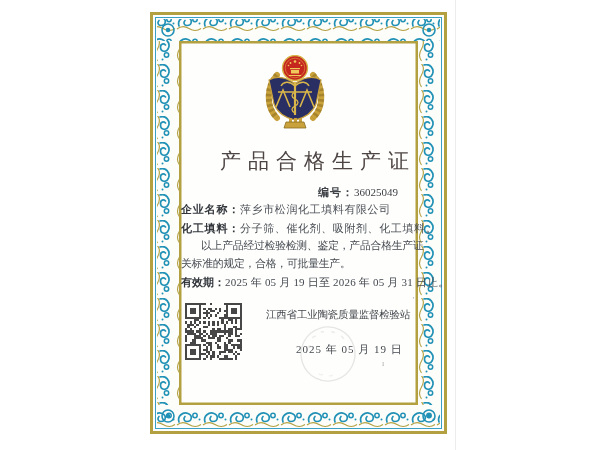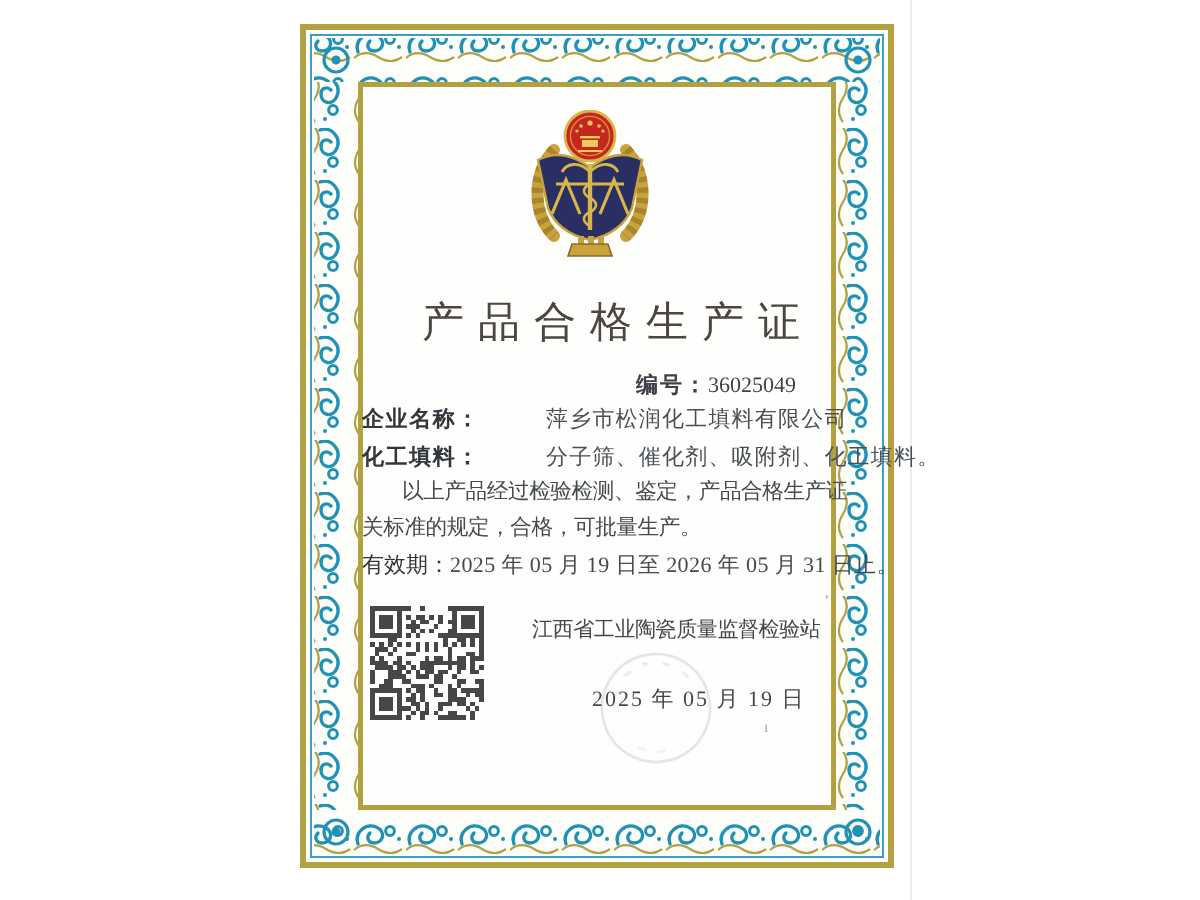--- a/index.html
+++ b/index.html
@@ -12,40 +12,40 @@
     position:absolute;left:455px;top:0;width:1px;height:450px;
     background:#ececec;
   }
   .cert{
     position:absolute;left:150px;top:12px;width:297px;height:422px;
     background:#fefefdf5;
   }
   .frame{position:absolute;left:0;top:0;}
   .emblem{position:absolute;left:113px;top:43px;width:64px;height:78px;}
   .title{
-    position:absolute;left:7px;top:135px;width:100%;
+    position:absolute;left:16px;top:135px;width:100%;
     text-align:center;font-size:21px;letter-spacing:7px;padding-left:7px;
     box-sizing:border-box;color:#4d4543;font-weight:500;
   }
   .serial{
     position:absolute;left:168px;top:173px;font-size:11px;color:#3f4247;
   }
   .serial .lbl{font-weight:bold;letter-spacing:1px;}
   .line{
     position:absolute;font-size:11px;color:#454a50;white-space:nowrap;
     letter-spacing:0.6px;
   }
   .line .lbl{font-weight:bold;color:#33373c;letter-spacing:0.8px;}
-  .line .val{color:#4a4f55;margin-left:33px;}
+  .line .val{color:#4a4f55;}
   .stmt{
     position:absolute;font-size:10.8px;color:#454a50;white-space:nowrap;
     letter-spacing:-0.2px;
   }
   .validity{position:absolute;left:31px;top:263px;font-size:11px;white-space:nowrap;}
-  .validity .lbl{font-weight:normal;color:#33373c;}
+  .validity .lbl{font-weight:bold;color:#33373c;}
   .validity .val{color:#454a50;letter-spacing:0.2px;}
   .qr{position:absolute;left:35px;top:291px;width:57px;height:57px;}
   .org{
     position:absolute;left:116px;top:296px;font-size:10.5px;color:#43474c;
     white-space:nowrap;letter-spacing:-0.2px;
   }
   .date{
     position:absolute;left:146px;top:330px;font-size:11px;color:#45494e;
     white-space:nowrap;letter-spacing:1px;
   }

